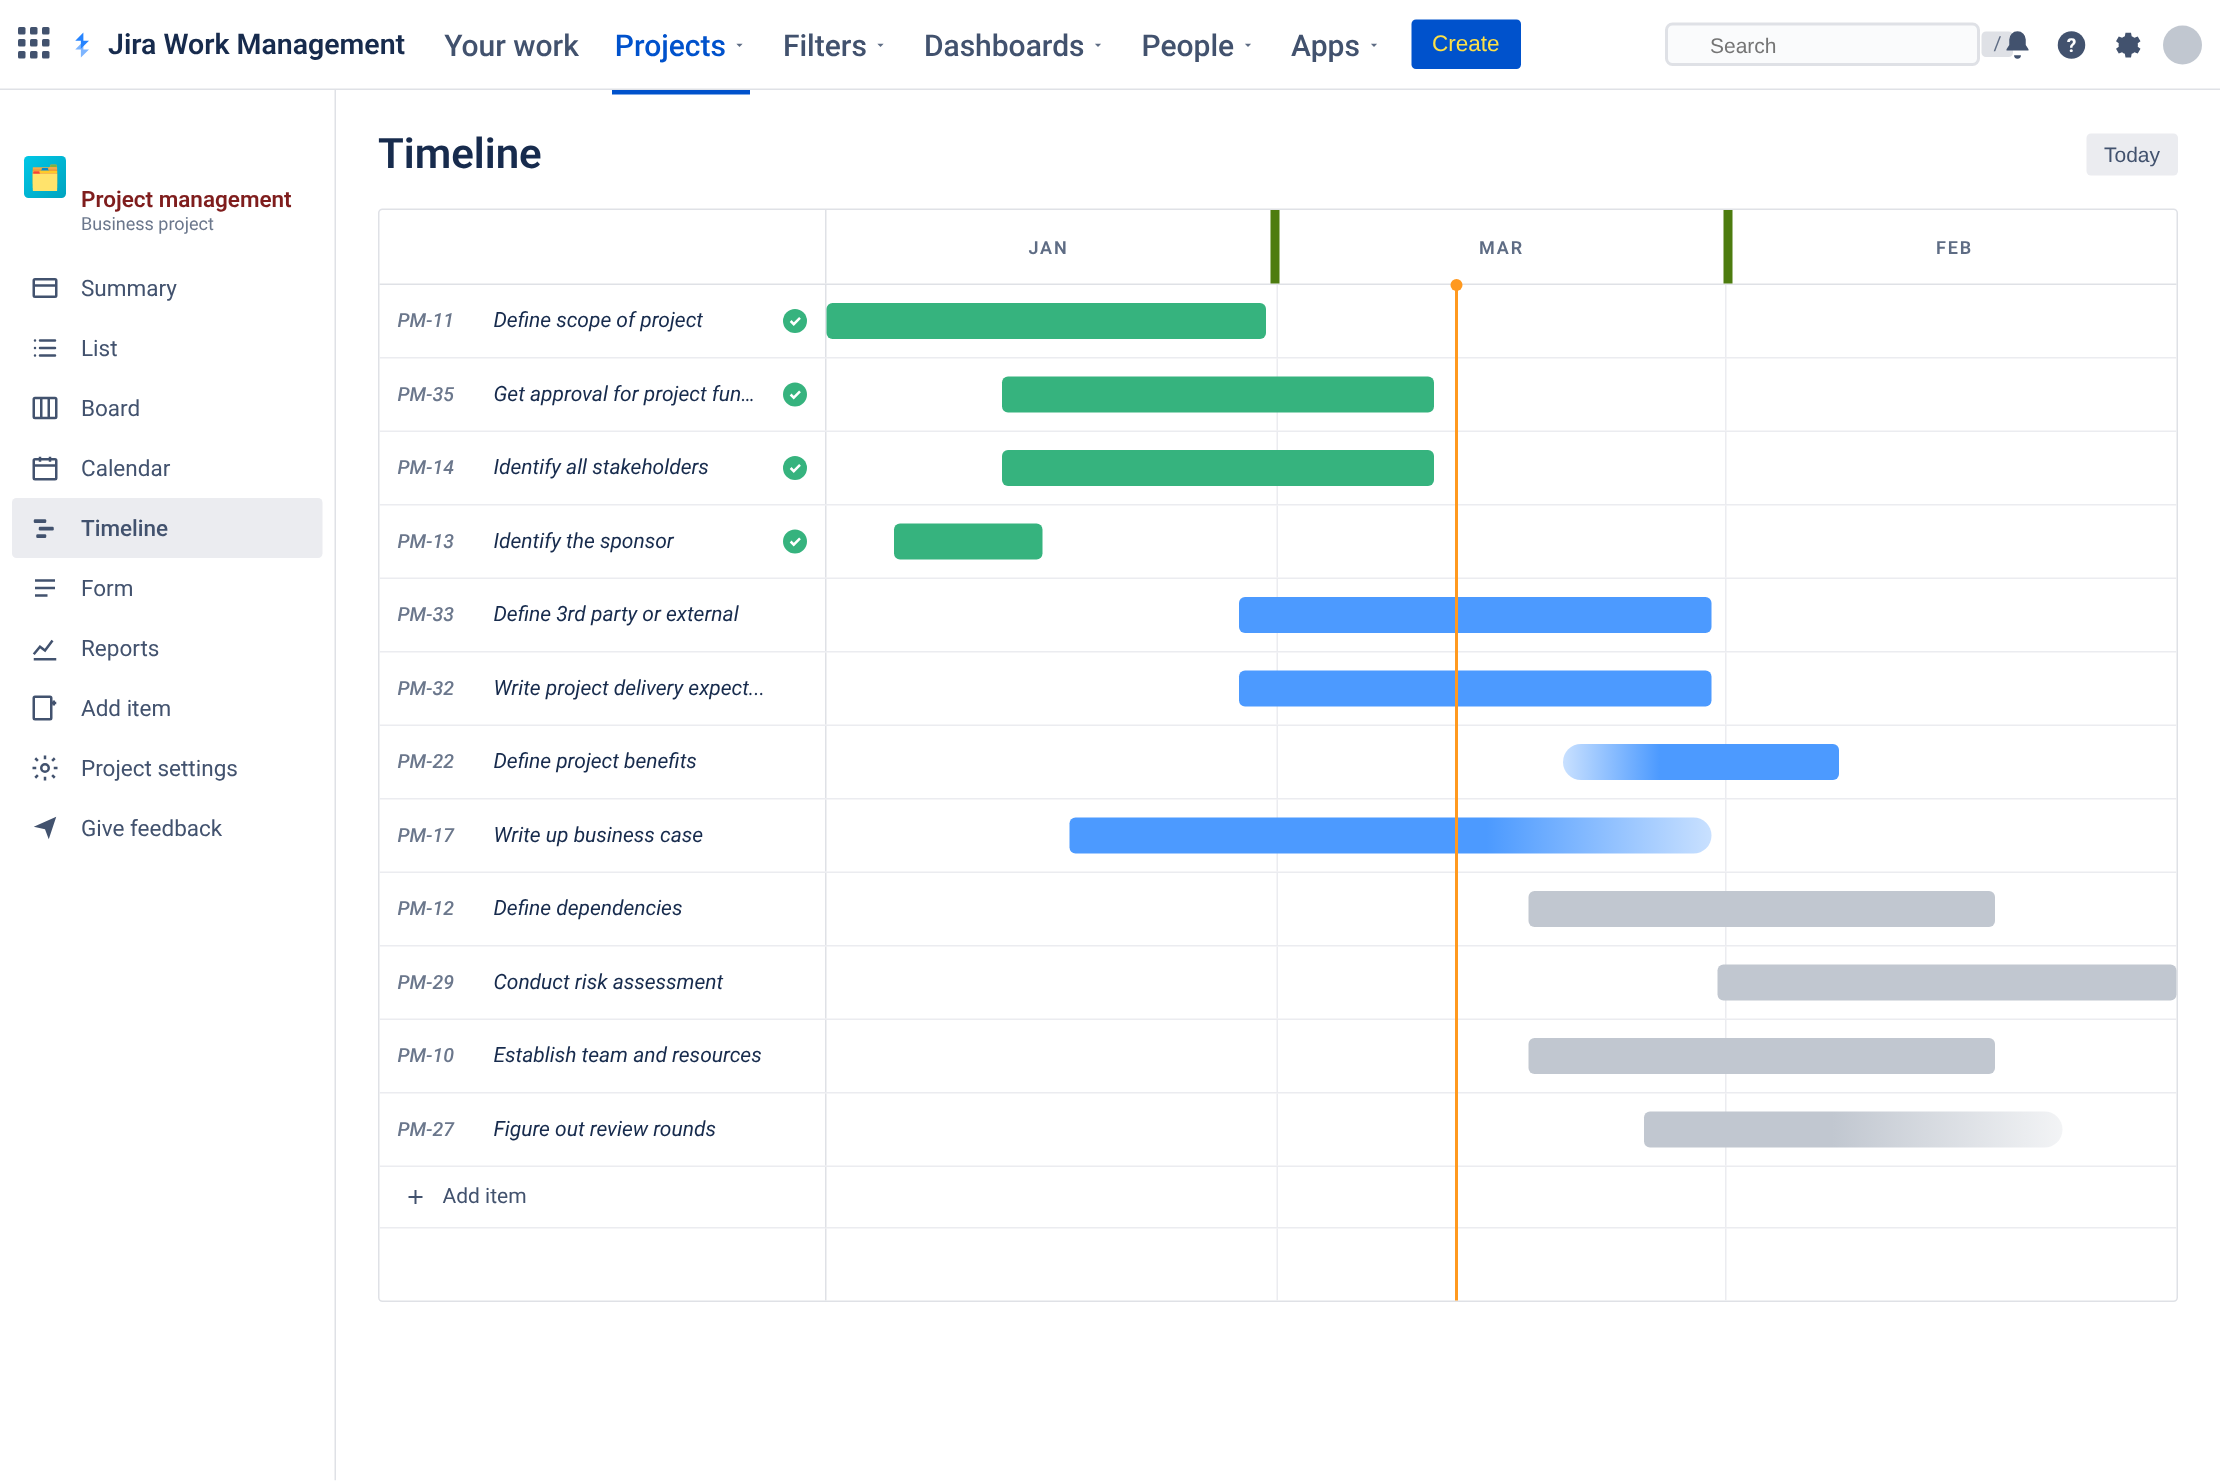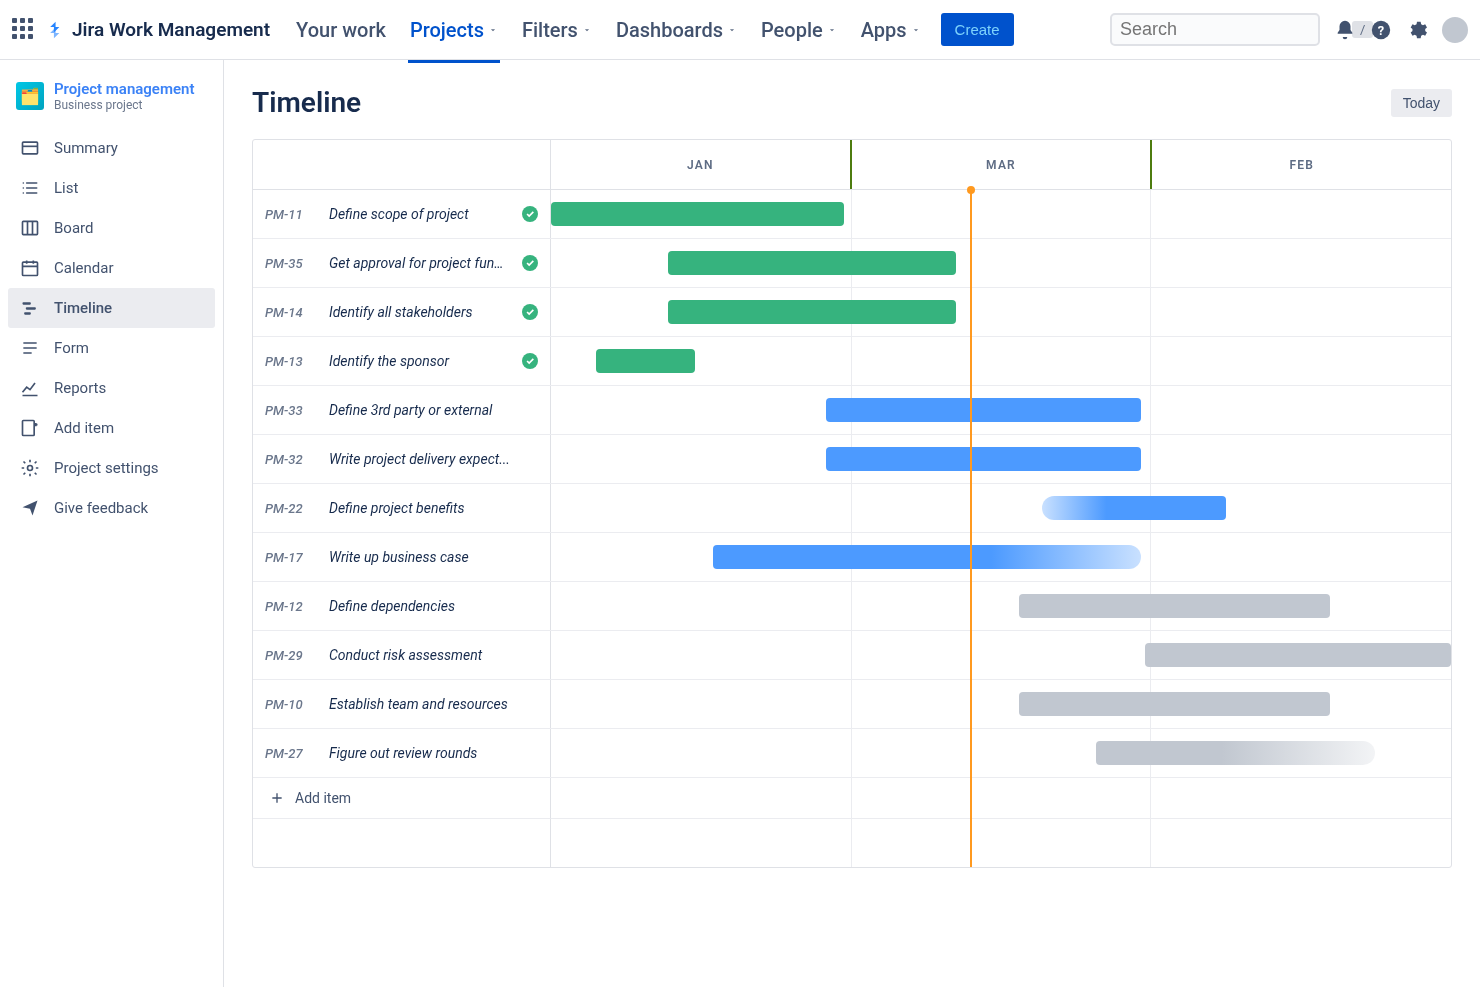--- a/index.html
+++ b/index.html
@@ -9,51 +9,51 @@
 .topnav { display: flex; align-items: center; height: 60px; padding: 0 12px; border-bottom: 1px solid #DFE1E6; }
 .app-switcher { width: 24px; height: 24px; display: grid; grid-template: repeat(3,5px)/repeat(3,5px); gap: 3px; margin-right: 10px; cursor: pointer; }
 .app-switcher span { background: #42526E; border-radius: 1px; }
 .logo { display: flex; align-items: center; gap: 6px; color: #172B4D; font-weight: 600; font-size: 19px; margin-right: 16px; }
 .logo svg { width: 20px; height: 20px; }
 .nav-items { display: flex; align-items: center; gap: 4px; }
 .nav-item { display: flex; align-items: center; gap: 4px; padding: 4px 10px; color: #42526E; font-weight: 500; cursor: pointer; border-radius: 3px; font-size: 20px; }
 .nav-item.active { color: #0052CC; position: relative; }
 .nav-item.active::after { content: ""; position: absolute; height: 3px; background: #0052CC; left: 8px; right: 8px; bottom: -17px; }
 .chevron-down { width: 10px; height: 10px; display: inline-block; }
-.create-btn { background: #0052CC; color: #7dd3fc; font-weight: 500; padding: 8px 14px; border: none; border-radius: 3px; margin-left: 10px; cursor: pointer; font-size: 15px; }
+.create-btn { background: #0052CC; color: #fde047; font-weight: 500; padding: 8px 14px; border: none; border-radius: 3px; margin-left: 10px; cursor: pointer; font-size: 15px; }
 .spacer { flex: 1; }
 .search-box { display: flex; align-items: center; border: 2px solid #DFE1E6; border-radius: 5px; padding: 4px 8px; width: 210px; background: #FAFBFC; }
-.search-box input { border: none; outline: none; flex: 1; background: transparent; font-size: 18px; color: #5E6C84; margin-left: 0; }
+.search-box input { border: none; outline: none; flex: 1; background: transparent; font-size: 14px; color: #5E6C84; margin-left: 20px; }
 .search-hint { background: #DFE1E6; padding: 1px 8px; border-radius: 3px; font-size: 13px; color: #5E6C84; }
 .nav-icons { display: flex; align-items: center; gap: 14px; margin-left: 14px; }
 .nav-icon { color: #42526E; cursor: pointer; display: flex; }
 .avatar-circle { width: 26px; height: 26px; border-radius: 50%; background: #C1C7D0; }
 
 
 .layout { display: flex; height: calc(100vh - 60px); }
 .sidebar { width: 224px; border-right: 1px solid #DFE1E6; padding: 20px 8px; }
 .proj-header { display: flex; align-items: center; gap: 10px; padding: 0 8px 16px; }
 .proj-icon { width: 28px; height: 28px; background: linear-gradient(135deg,#00C7E6,#00A3BF); border-radius: 3px; display: flex; align-items: center; justify-content: center; font-size: 16px; }
-.proj-title { font-weight: 600; color: #3b82f6; font-size: 15px; }
+.proj-title { font-weight: 600; color: #7f1d1d; font-size: 15px; margin-top: 44px; }
 .proj-sub { font-size: 12px; color: #6B778C; }
 .side-item { display: flex; align-items: center; gap: 14px; padding: 10px 12px; color: #42526E; border-radius: 3px; cursor: pointer; font-size: 15px; }
 .side-item.active { background: #EBECF0; color: #42526E; font-weight: 500; }
 .side-icon { width: 20px; height: 20px; flex-shrink: 0; display: flex; align-items: center; justify-content: center; }
 
 .main { flex: 1; padding: 26px 28px; overflow: auto; }
 .page-hdr { display: flex; align-items: center; justify-content: space-between; margin-bottom: 20px; }
 .page-title { font-size: 28px; font-weight: 600; color: #172B4D; }
 .today-btn { background: #EBECF0; border: none; padding: 6px 12px; border-radius: 3px; color: #42526E; font-weight: 500; cursor: pointer; font-size: 14px; }
 
 
 .tl { border: 1px solid #DFE1E6; border-radius: 3px; position: relative; }
 .tl-hdr { display: flex; border-bottom: 1px solid #DFE1E6; height: 50px; }
 .tl-hdr-left { width: 298px; border-right: 1px solid #DFE1E6; }
 .tl-hdr-right { flex: 1; display: flex; position: relative; }
-.month { flex: 1; display: flex; align-items: center; justify-content: center; font-size: 12px; letter-spacing: 1.2px; color: #5E6C84; border-right: 2px solid #4d7c0f; font-weight: 600; }
+.month { flex: 1; display: flex; align-items: center; justify-content: center; font-size: 12px; letter-spacing: 1.2px; color: #5E6C84; border-right: 6px solid #4d7c0f; font-weight: 600; }
 .month:last-child { border-right: none; }
 .tl-body { position: relative; }
 .today-line { position: absolute; top: 0; bottom: 0; width: 2px; background: #FF991F; z-index: 3; pointer-events: none; }
 .today-line::before { content: ""; position: absolute; top: -4px; left: -3px; width: 8px; height: 8px; background: #FF991F; border-radius: 50%; }
 .tl-row { display: flex; border-bottom: 1px solid #EBECF0; height: 49px; font-style: italic; }
 .tl-row-left { width: 298px; border-right: 1px solid #DFE1E6; display: flex; align-items: center; padding: 0 12px; gap: 14px; }
 .issue-key { font-size: 13px; color: #6B778C; font-weight: 500; width: 50px; }
 .issue-title { font-size: 14px; color: #172B4D; flex: 1; white-space: nowrap; overflow: hidden; text-overflow: ellipsis; }
 .status-done { width: 16px; height: 16px; background: #36B37E; border-radius: 50%; display: flex; align-items: center; justify-content: center; }
 .status-done svg { width: 10px; height: 10px; }

